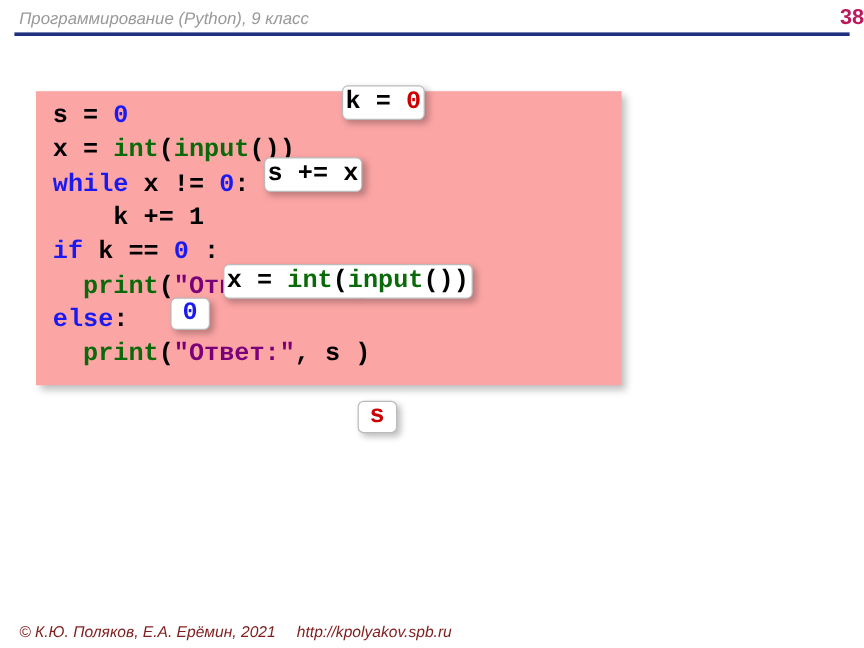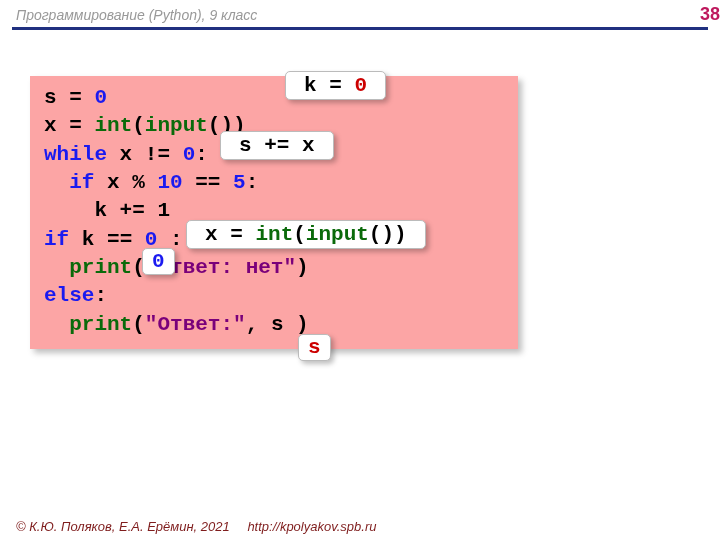--- a/index.html
+++ b/index.html
@@ -64,21 +64,21 @@
   .str { color: #7a007a; }
   .overlay {
     position: absolute;
     background: #ffffff;
     border: 1px solid #bbb;
     border-radius: 5px;
     box-shadow: 3px 3px 5px rgba(0,0,0,0.25);
     font-family: "Courier New", monospace;
     font-size: 21px;
     font-weight: bold;
-    padding: 2px 18px;
+    padding: 2px 2px;
     color: #000;
     white-space: nowrap;
   }
   .ov-red { color: #cc0000; }
   .ov-blue { color: #1a1af0; }
   .ov-green { color: #0a6a0a; }
   .footer {
     position: absolute;
     bottom: 6px;
     left: 16px;
@@ -96,21 +96,20 @@
     <span>Программирование (Python), 9 класс</span>
     <span class="page-num">38</span>
   </div>
 
   <div class="title-underline"></div>
 
   <div class="code-block">
     <div><span>s</span><span> = </span><span class="num">0</span></div>
     <div><span>x = </span><span class="fn">int</span><span>(</span><span class="fn">input</span><span>())</span></div>
     <div><span class="kw">while</span><span> x != </span><span class="num">0</span><span>:</span></div>
-    <div style="white-space:pre"><span class="kw">  if</span><span> x % </span><span class="num">10</span><span> == </span><span class="num">5</span><span>:</span></div>
     <div style="white-space:pre"><span>    k += 1</span></div>
     <div><span class="kw">if</span><span> k == </span><span class="num">0</span><span> :</span></div>
     <div style="white-space:pre"><span class="fn">  print</span><span>(</span><span class="str">"Ответ: нет"</span><span>)</span></div>
     <div><span class="kw">else</span><span>:</span></div>
     <div style="white-space:pre"><span class="fn">  print</span><span>(</span><span class="str">"Ответ:"</span><span>, </span><span>s</span><span> )</span></div>
   </div>
 
   <div class="overlay" style="left:285px; top:71px;">
     <span>k = </span><span class="ov-red">0</span>
   </div>

